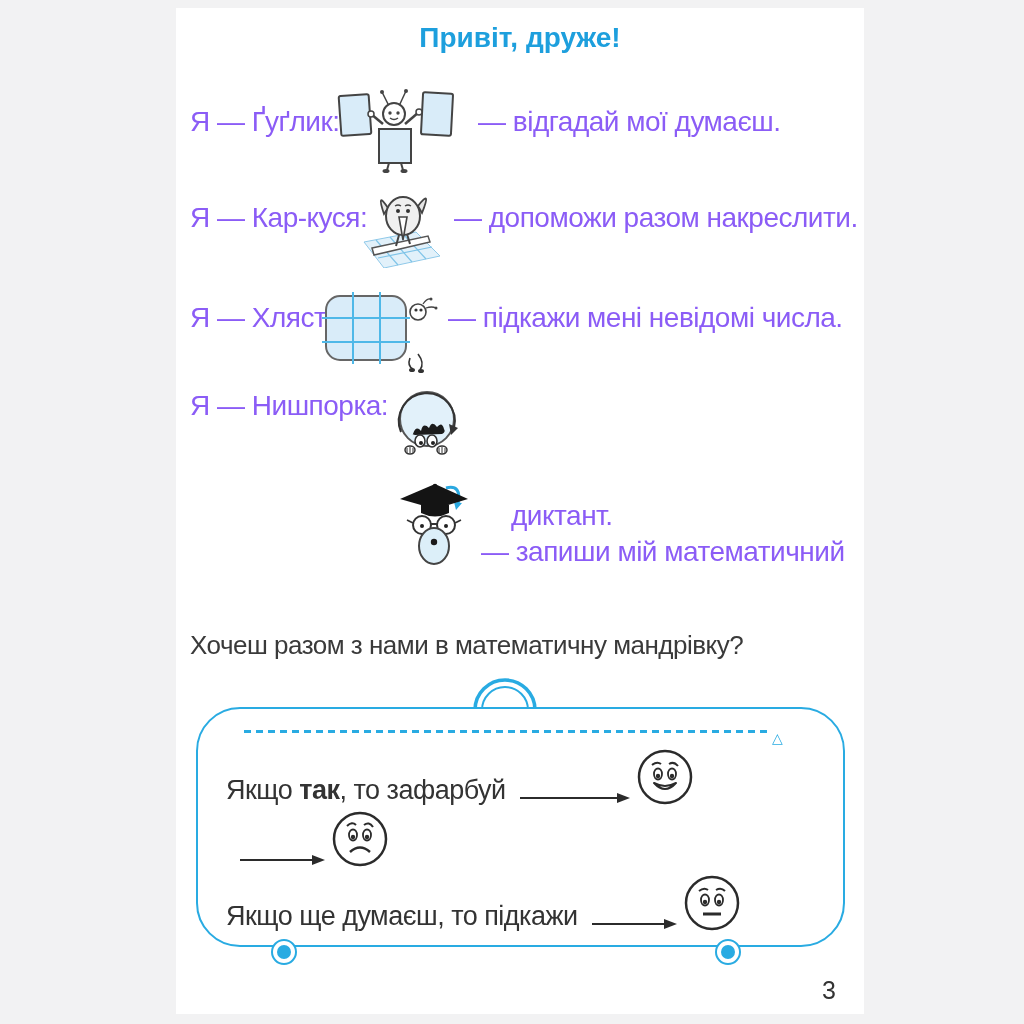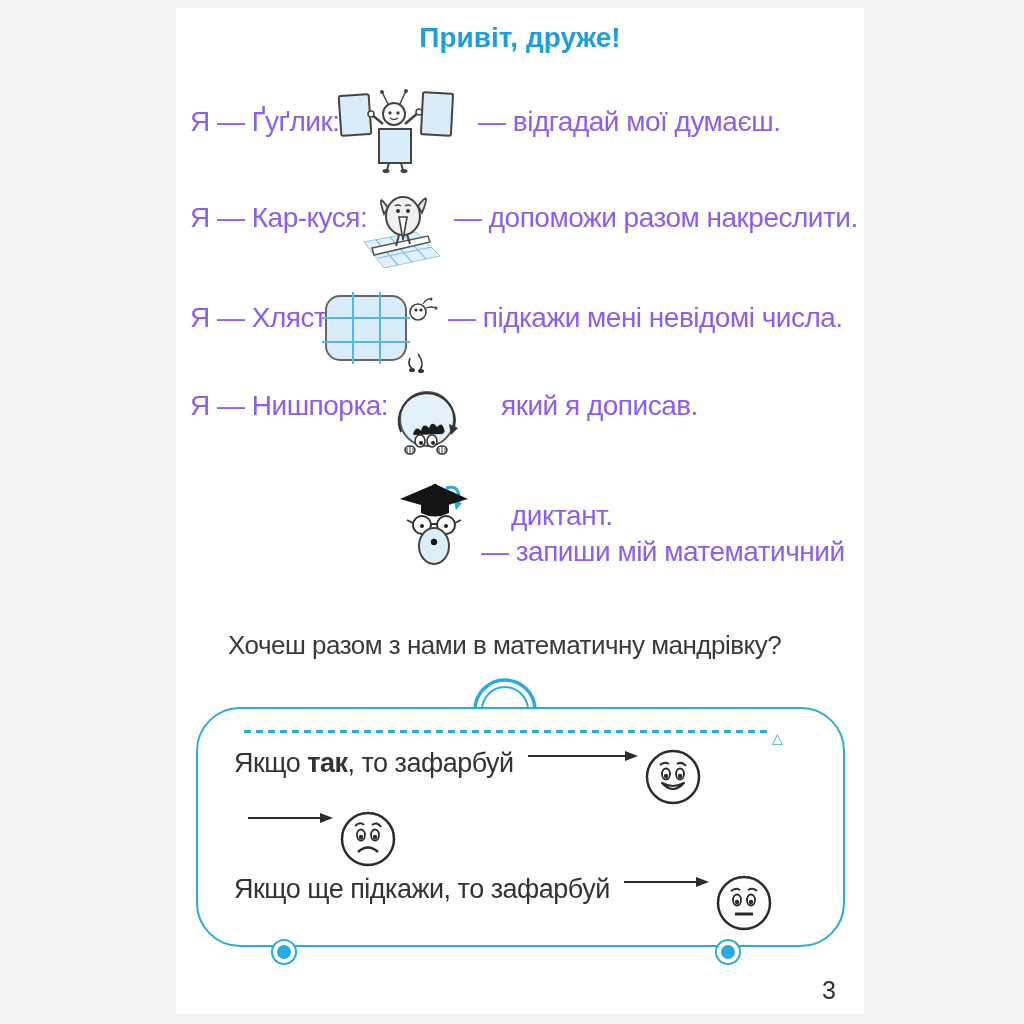--- a/index.html
+++ b/index.html
@@ -10,30 +10,30 @@
 
   .title { position:absolute; top:14px; left:0; width:100%; text-align:center;
            font-size:28px; font-weight:bold; color:#1d9fdd; letter-spacing:0; }
 
   .char-row { position:absolute; left:0; width:688px; }
   .intro, .task { position:absolute; font-size:28px; color:#8b5cf6; letter-spacing:-0.5px; line-height:36px; white-space:nowrap; }
   .intro { left:14px; }
   .char-icon { position:absolute; }
   .char-icon svg { display:block; width:100%; height:100%; }
 
-  .question { position:absolute; left:14px; top:622px; font-size:26px; color:#3a3a3a; letter-spacing:-0.5px; white-space:nowrap;margin-left:38px; }
+  .question { position:absolute; left:14px; top:622px; font-size:26px; color:#3a3a3a; letter-spacing:-0.5px; white-space:nowrap; }
 
   .handle { position:absolute; left:291px; top:656px; width:76px; height:46px; }
   .suitcase { position:absolute; left:20px; top:699px; width:649px; height:240px;
               border:2.5px solid #29ABE2; border-radius:44px; background:#fff; }
   .dash-line { position:absolute; left:46px; top:21px; width:526px; height:3px;
                background:repeating-linear-gradient(90deg,#29ABE2 0 7px,transparent 7px 12px); }
   .dash-marker { position:absolute; left:574px; top:22px; font-size:14px; color:#29ABE2; line-height:1; }
 
-  .legend-row { position:absolute; left:36px; height:58px; display:flex; align-items:flex-start; }
+  .legend-row { position:absolute; left:28px; height:58px; display:flex; align-items:flex-end; }
   .legend-text { font-size:27px; color:#333; letter-spacing:-0.5px; white-space:nowrap; }
   .legend-text b { font-weight:bold; }
   .legend-arrow { margin-left:14px; flex:0 0 auto; }
   .legend-face { margin-left:6px; width:58px; height:58px; flex:0 0 auto; }
   .legend-face svg { display:block; width:100%; height:100%; }
 
   .wheel { position:absolute; width:26px; height:26px; border:2.5px solid #29ABE2; border-radius:50%;
            background:#fff; top:230px; }
   .wheel::after { content:""; position:absolute; left:3.5px; top:3.5px; width:14px; height:14px;
                   border-radius:50%; background:#29ABE2; }
@@ -154,21 +154,20 @@
           <ellipse cx="44" cy="55" rx="5" ry="6" fill="#fff" stroke="#333" stroke-width="1.6"></ellipse>
           <circle cx="33" cy="57" r="2" fill="#222"></circle>
             <circle cx="45" cy="57" r="2" fill="#222"></circle>
           <ellipse cx="22" cy="64" rx="5" ry="4" fill="#fff" stroke="#333" stroke-width="1.5"></ellipse>
           <ellipse cx="54" cy="64" rx="5" ry="4" fill="#fff" stroke="#333" stroke-width="1.5"></ellipse>
           <path d="M19 62 v5 M22 61 v6 M25 62 v5" stroke="#333" stroke-width="1"></path>
           <path d="M51 62 v5 M54 61 v6 M57 62 v5" stroke="#333" stroke-width="1"></path>
         </svg>
       </div>
       <div class="task" style="left:295px">
-        <div style="padding-left:30px">який я дописав.</div>
       </div>
     </div>
 
     <div class="char-row" style="top:490px">
       <div class="intro">
       </div>
       <div class="char-icon" style="left:218px; top:-22px; width:80px; height:92px">
         <svg viewBox="0 0 80 92" fill="none">
           <path d="M52 12 Q68 8 64 28" stroke="#2AA8E0" stroke-width="3" fill="none"></path>
           <polygon points="60,26 68,27 62,34" fill="#2AA8E0"></polygon>
@@ -238,21 +237,21 @@
             <ellipse cx="22" cy="25" rx="4" ry="5.5" fill="#fff" stroke="#2b2b2b" stroke-width="1.8"></ellipse>
             <ellipse cx="36" cy="25" rx="4" ry="5.5" fill="#fff" stroke="#2b2b2b" stroke-width="1.8"></ellipse>
             <circle cx="22" cy="27" r="2.2" fill="#2b2b2b"></circle>
               <circle cx="36" cy="27" r="2.2" fill="#2b2b2b"></circle>
             <path d="M19 42 Q29 33 39 42" stroke="#2b2b2b" stroke-width="2.5" fill="none"></path>
           </svg>
         </div>
       </div>
 
       <div class="legend-row" style="top:165px">
-        <div class="legend-text"><span>Якщо ще підкажи, то зафарбуй</span><b></b><span></span></div>
+        <div class="legend-text"><span>Якщо ще думаєш, то підкажи</span><b></b><span></span></div>
         <svg class="legend-arrow" width="85" height="16" viewBox="0 0 85 16">
           <line x1="0" y1="8" x2="73" y2="8" stroke="#2b2b2b" stroke-width="2"></line>
           <polygon points="72,3 85,8 72,13" fill="#2b2b2b"></polygon>
         </svg>
         <div class="legend-face">
           <svg viewBox="0 0 58 58" fill="none">
             <circle cx="29" cy="29" r="26" fill="#fff" stroke="#2b2b2b" stroke-width="2.5"></circle>
             <path d="M16 17 q5 -4 9 -1" stroke="#2b2b2b" stroke-width="2"></path>
             <path d="M33 16 q5 -3 9 1" stroke="#2b2b2b" stroke-width="2"></path>
             <ellipse cx="22" cy="26" rx="4" ry="5.5" fill="#fff" stroke="#2b2b2b" stroke-width="1.8"></ellipse>

